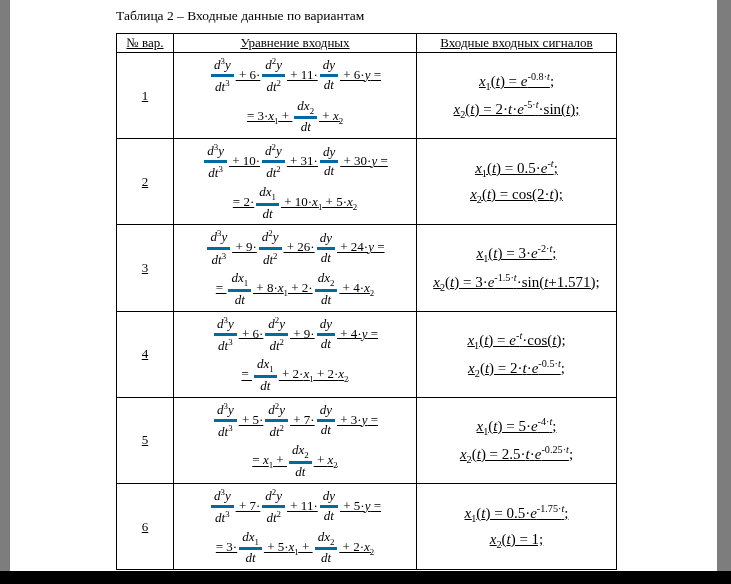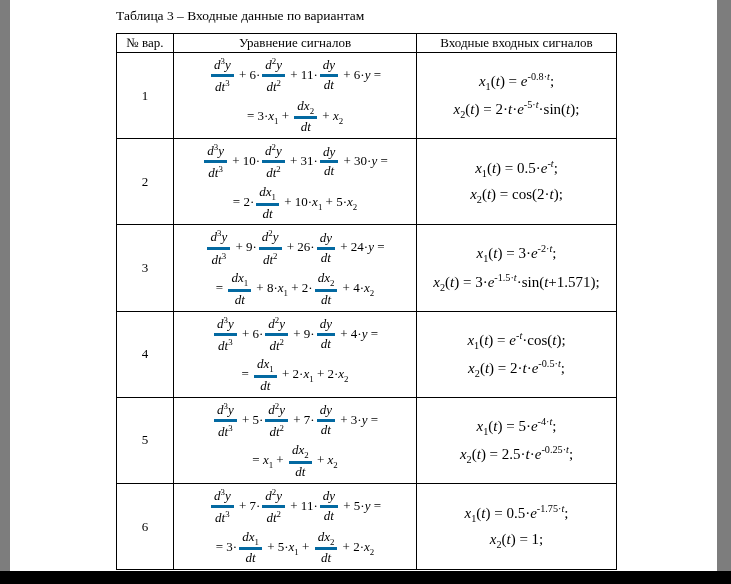--- a/index.html
+++ b/index.html
@@ -32,20 +32,21 @@
     position: absolute;
     left: 106px; top: 33px;
     border-collapse: collapse;
     table-layout: fixed;
     width: 501px;
   }
   table.variants th, table.variants td {
     border: 1px solid #000;
     padding: 0;
     vertical-align: middle;
+    text-decoration: underline;
   }
   table.variants th {
     font-weight: normal;
     font-size: 13px;
     height: 18px;
     text-align: center;
   }
   .col-var  { width: 56px;  text-align: center; font-size: 13px; }
   .col-eq   { width: 242px; }
   .col-sig  { width: 199px; }
@@ -81,27 +82,27 @@
   }
   sup, sub { font-size: 0.68em; }
   sup { vertical-align: super; }
   sub { vertical-align: sub; }
   i { font-style: italic; }
 </style>
 </head>
 <body>
 
 <div class="doc-page">
-  <div class="doc-title">Таблица 3 – Входные данные по вариантам</div>
+  <div class="doc-title">Таблица 2 – Входные данные по вариантам</div>
 
   <table class="variants">
     <thead>
       <tr>
         <th class="col-var">№ вар.</th>
-        <th class="col-eq">Уравнение сигналов</th>
+        <th class="col-eq">Уравнение входных</th>
         <th class="col-sig">Входные входных сигналов</th>
       </tr>
     </thead>
     <tbody>
         <tr>
           <td class="col-var">1</td>
           <td class="col-eq">
             <div class="math-line"><span class="frac"><span class="num"><i>d</i><sup>3</sup><i>y</i></span><span class="den"><i>dt</i><sup>3</sup></span></span> + 6·<span class="frac"><span class="num"><i>d</i><sup>2</sup><i>y</i></span><span class="den"><i>dt</i><sup>2</sup></span></span> + 11·<span class="frac"><span class="num"><i>dy</i></span><span class="den"><i>dt</i></span></span> + 6·<i>y</i> =</div>
             <div class="math-line">= 3·<i>x</i><sub>1</sub> + <span class="frac"><span class="num"><i>dx</i><sub>2</sub></span><span class="den"><i>dt</i></span></span> + <i>x</i><sub>2</sub></div>
           </td>

